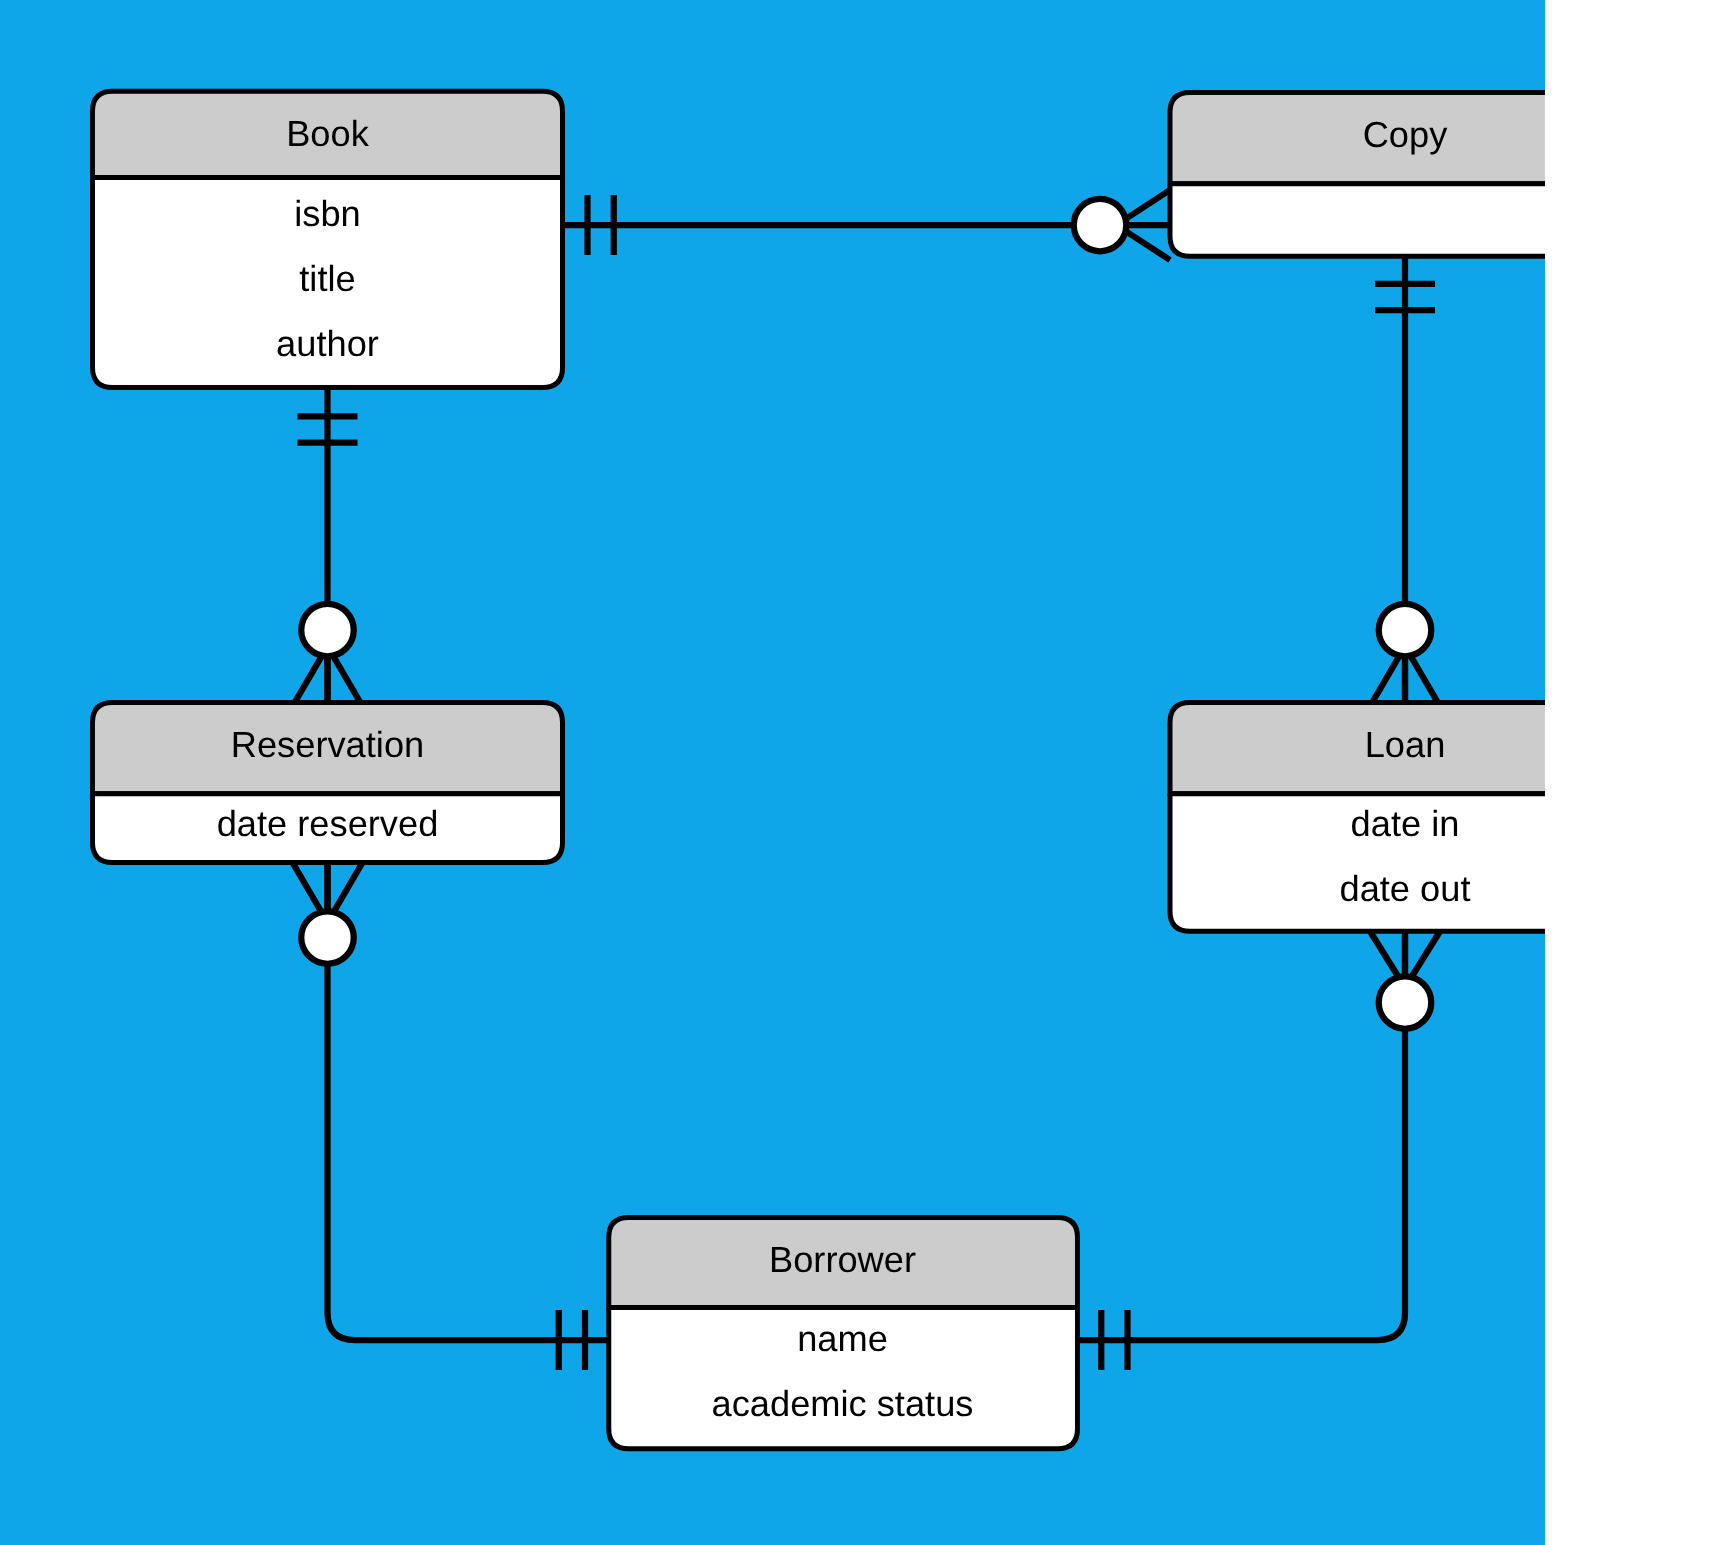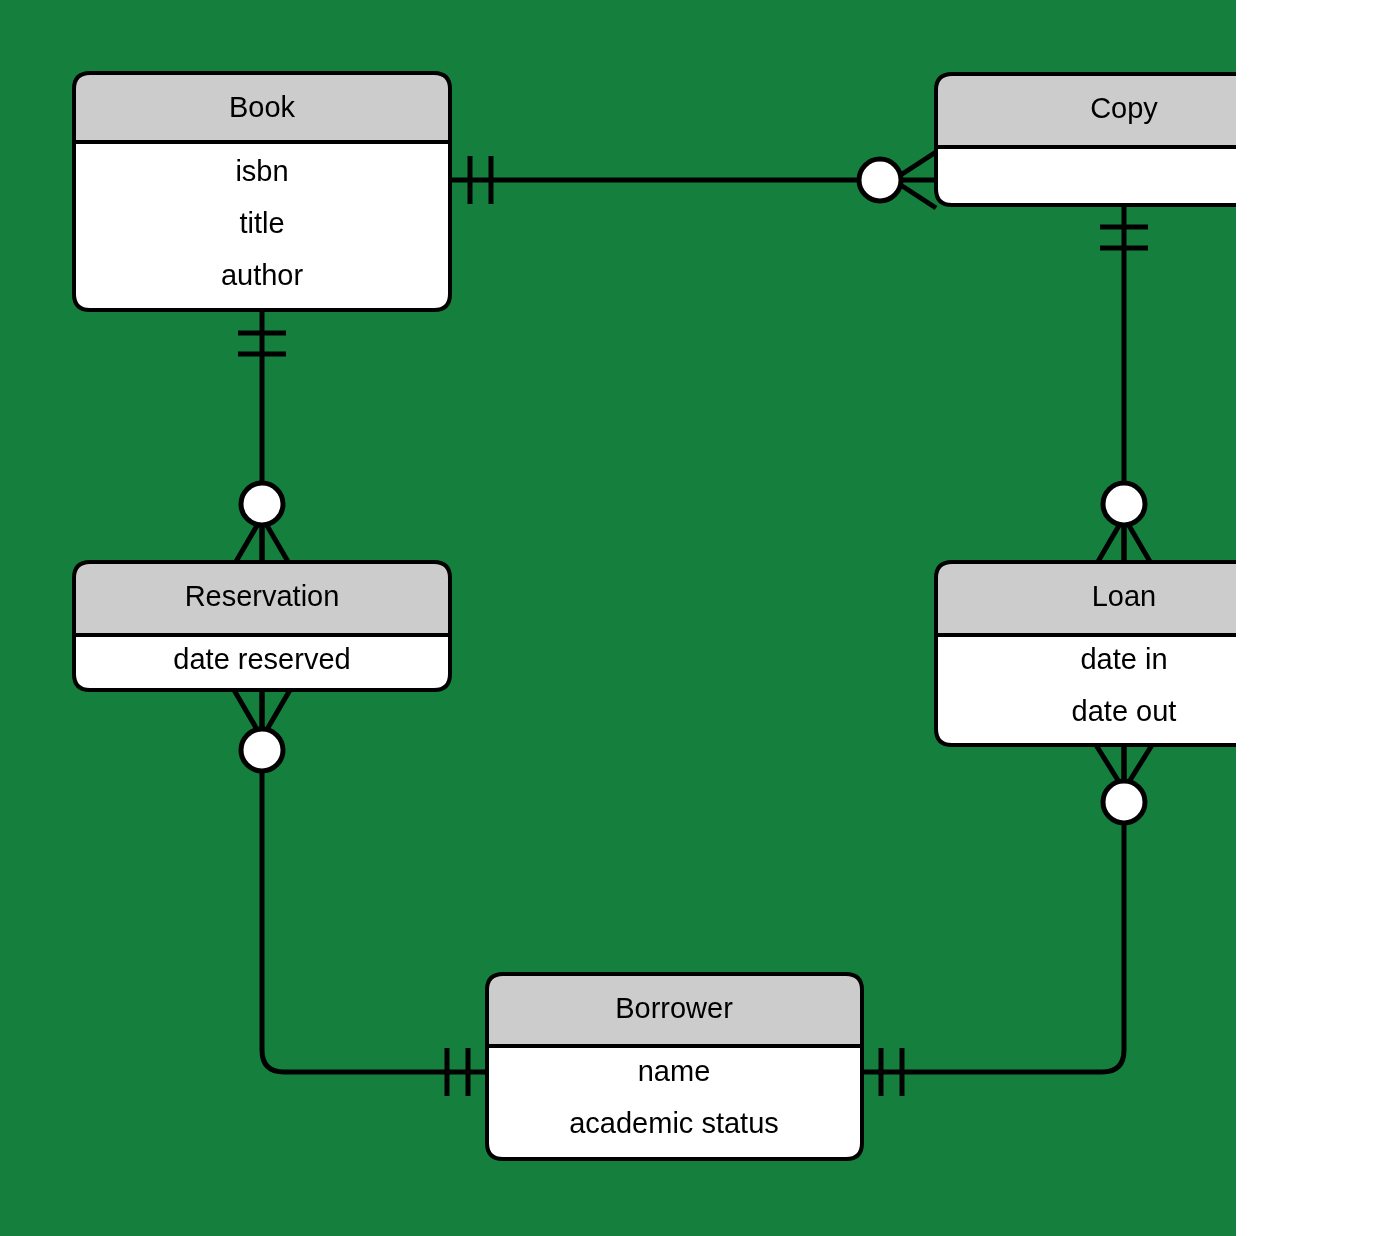--- a/index.html
+++ b/index.html
@@ -8,21 +8,21 @@
     padding: 0;
     background: #ffffff;
   }
   body {
     font-family: "Liberation Sans", sans-serif;
   }
   #canvas {
     position: relative;
     width: 1236px;
     height: 1236px;
-    background: #15803d;
+    background: #0ea5e9;
     overflow: hidden;
   }
   #diagram-svg {
     position: absolute;
     left: 0;
     top: 0;
     width: 1388px;
     height: 1236px;
   }
   .entity-title {

